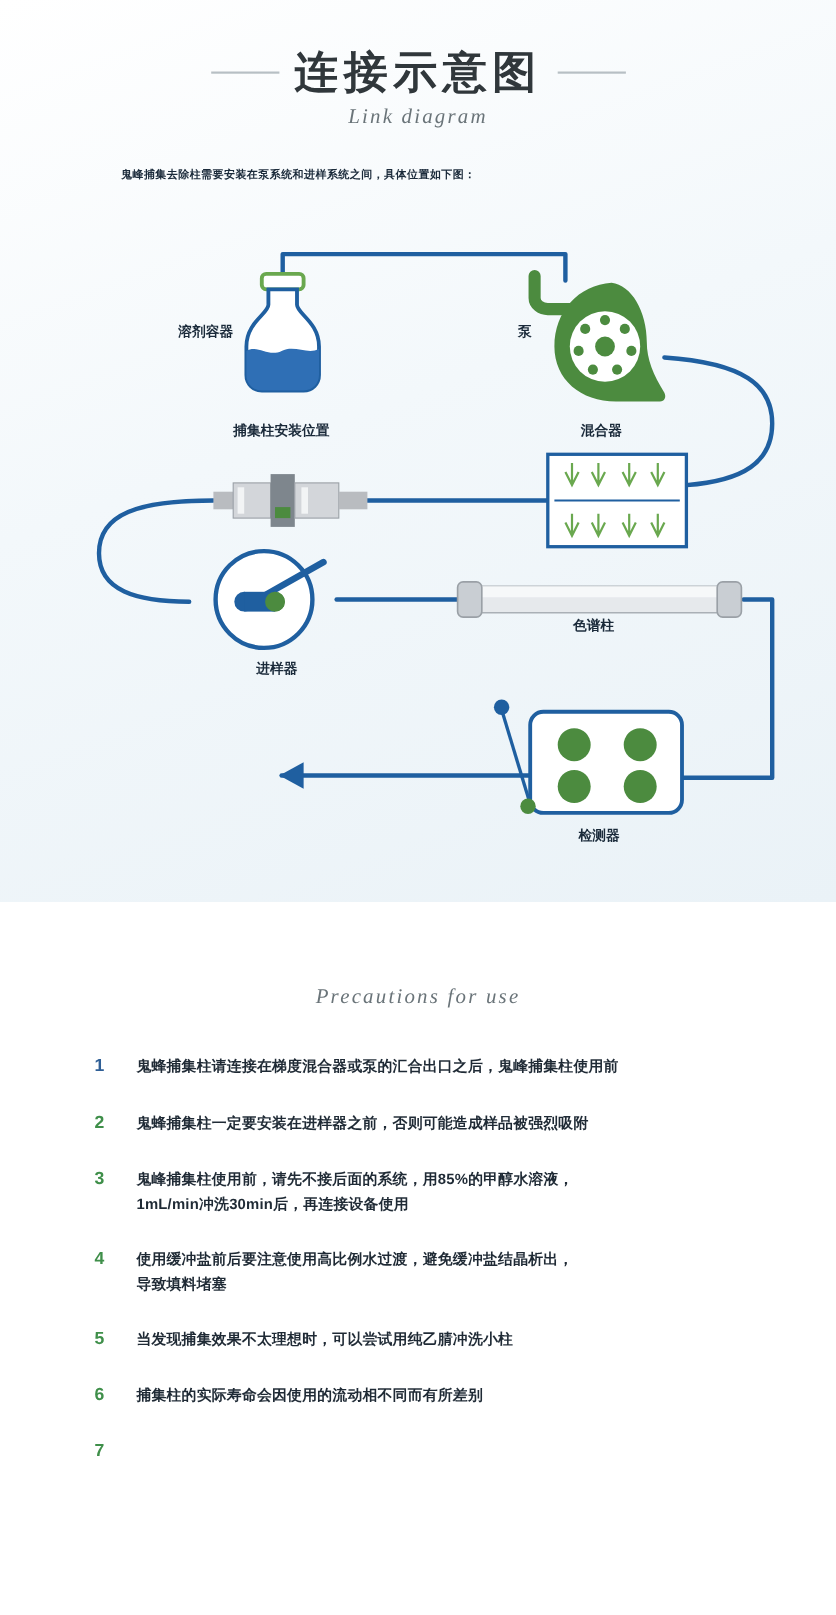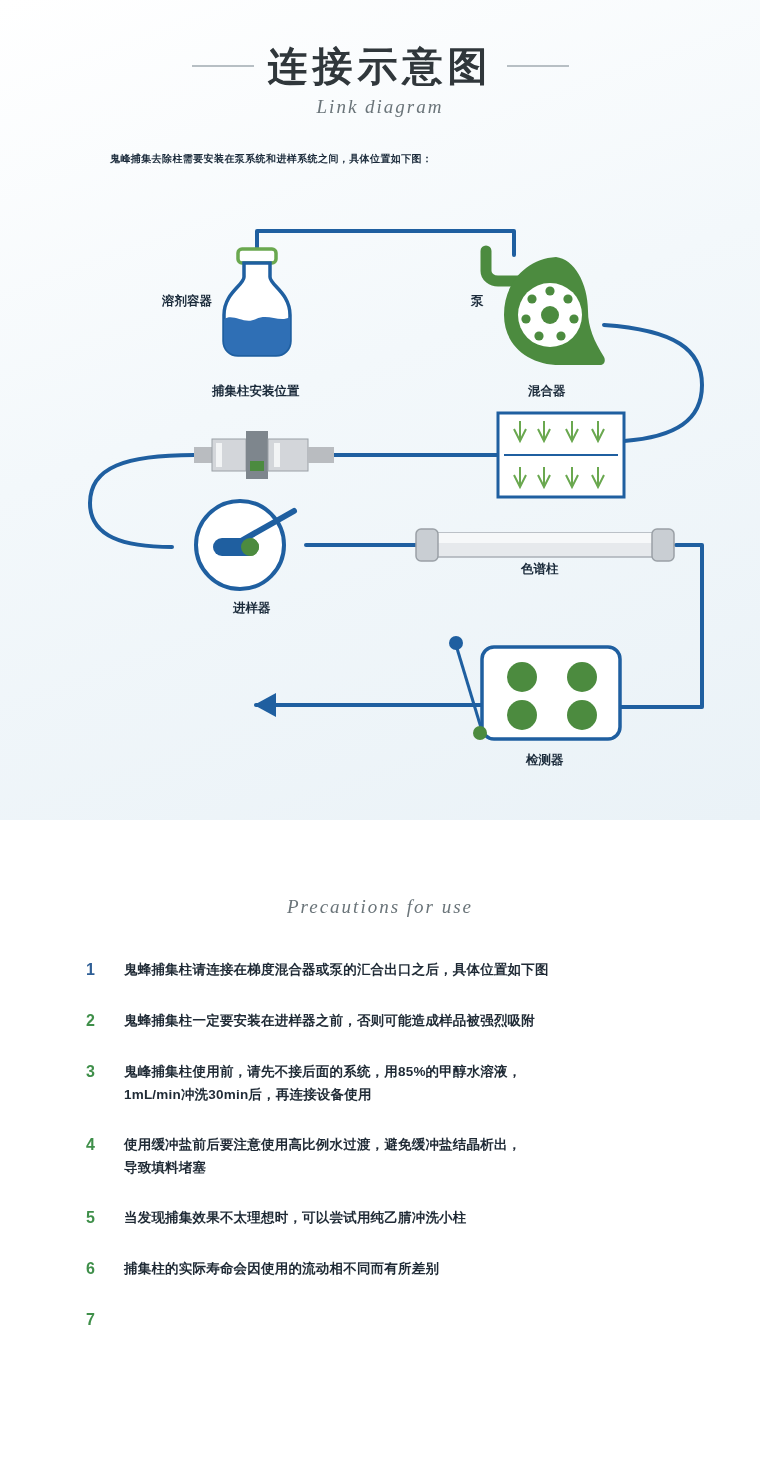--- a/index.html
+++ b/index.html
@@ -257,21 +257,21 @@
   <div class="divider"></div>
 
   <div class="section-notes">
     <div class="title-block" style="padding-top:10px;">
       <div class="title-sub">Precautions for use</div>
     </div>
 
     <div class="notes-list">
       <div class="note-item">
         <div class="note-num blue">1</div>
-        <div class="note-text">鬼蜂捕集柱请连接在梯度混合器或泵的汇合出口之后，具体位置如下图</div>
+        <div class="note-text">鬼蜂捕集柱请连接在梯度混合器或泵的汇合出口之后，鬼峰捕集柱使用前</div>
       </div>
       <div class="note-item">
         <div class="note-num">2</div>
         <div class="note-text">鬼蜂捕集柱一定要安装在进样器之前，否则可能造成样品被强烈吸附</div>
       </div>
       <div class="note-item">
         <div class="note-num">3</div>
         <div class="note-text">鬼峰捕集柱使用前，请先不接后面的系统，用85%的甲醇水溶液，
 1mL/min冲洗30min后，再连接设备使用</div>
       </div>

